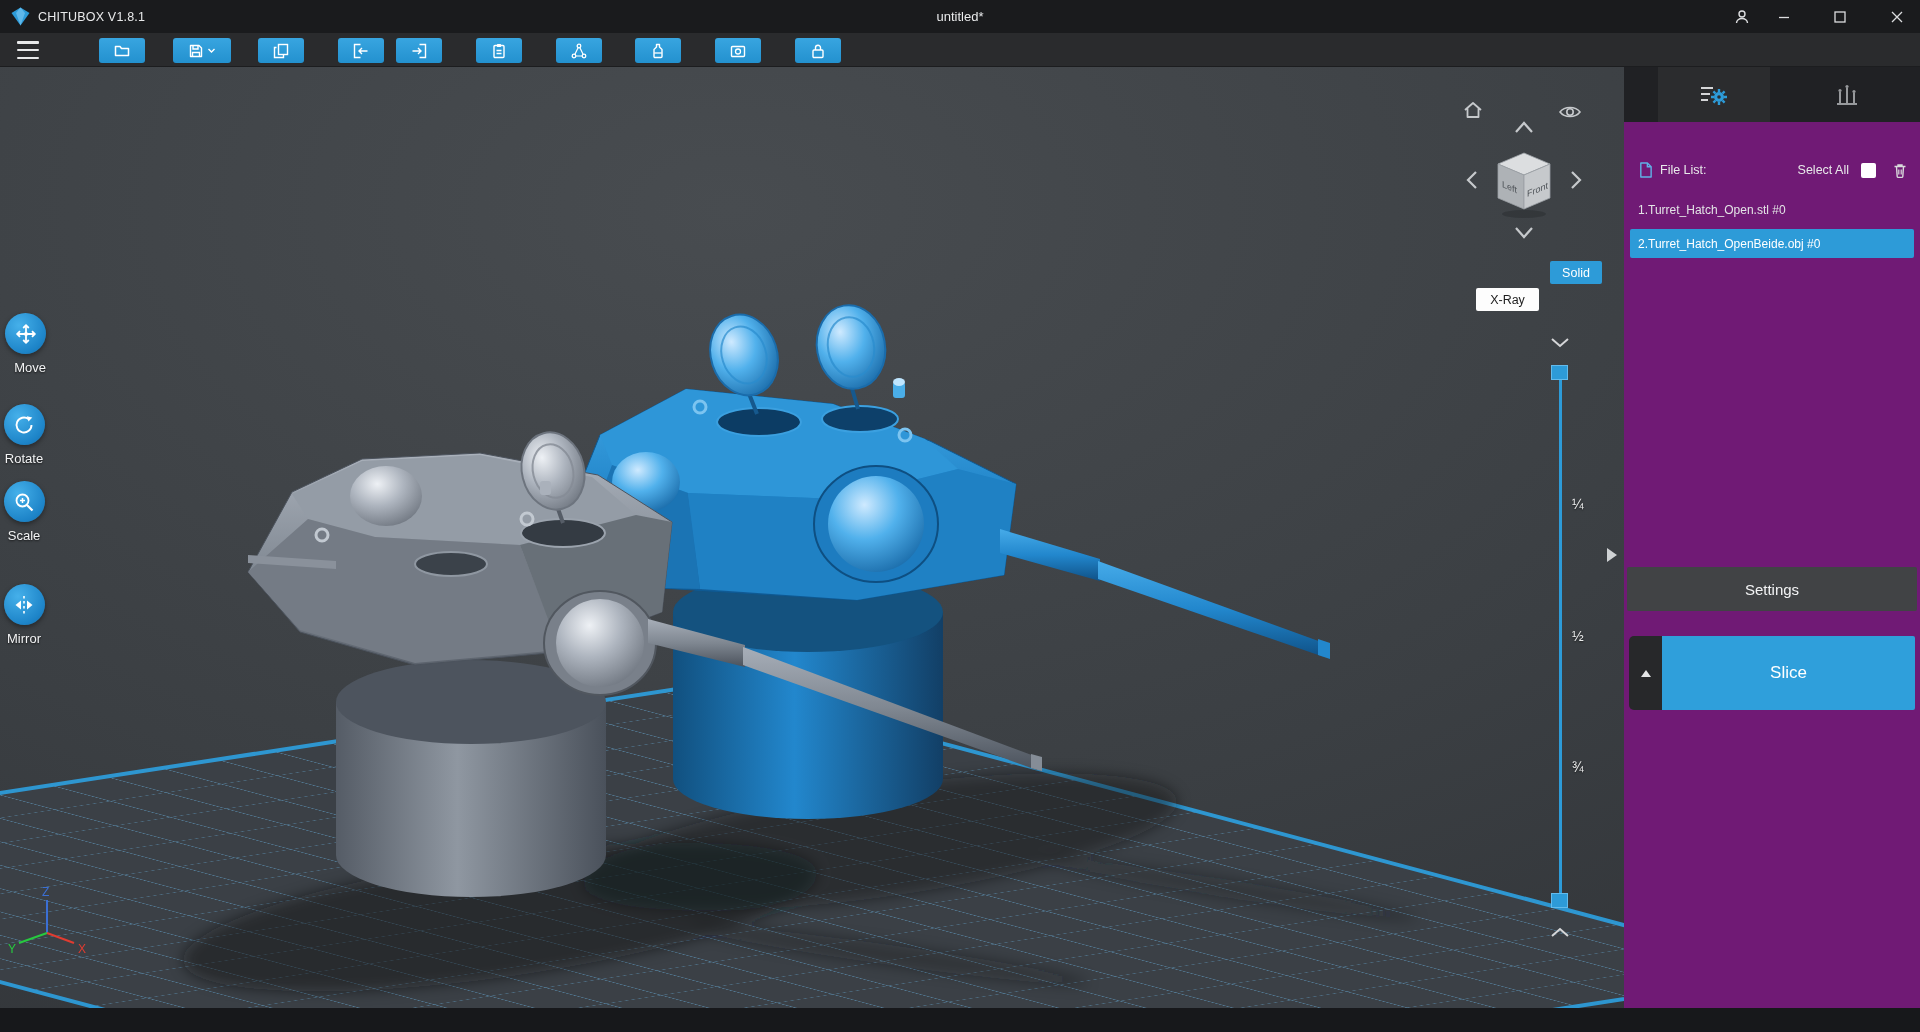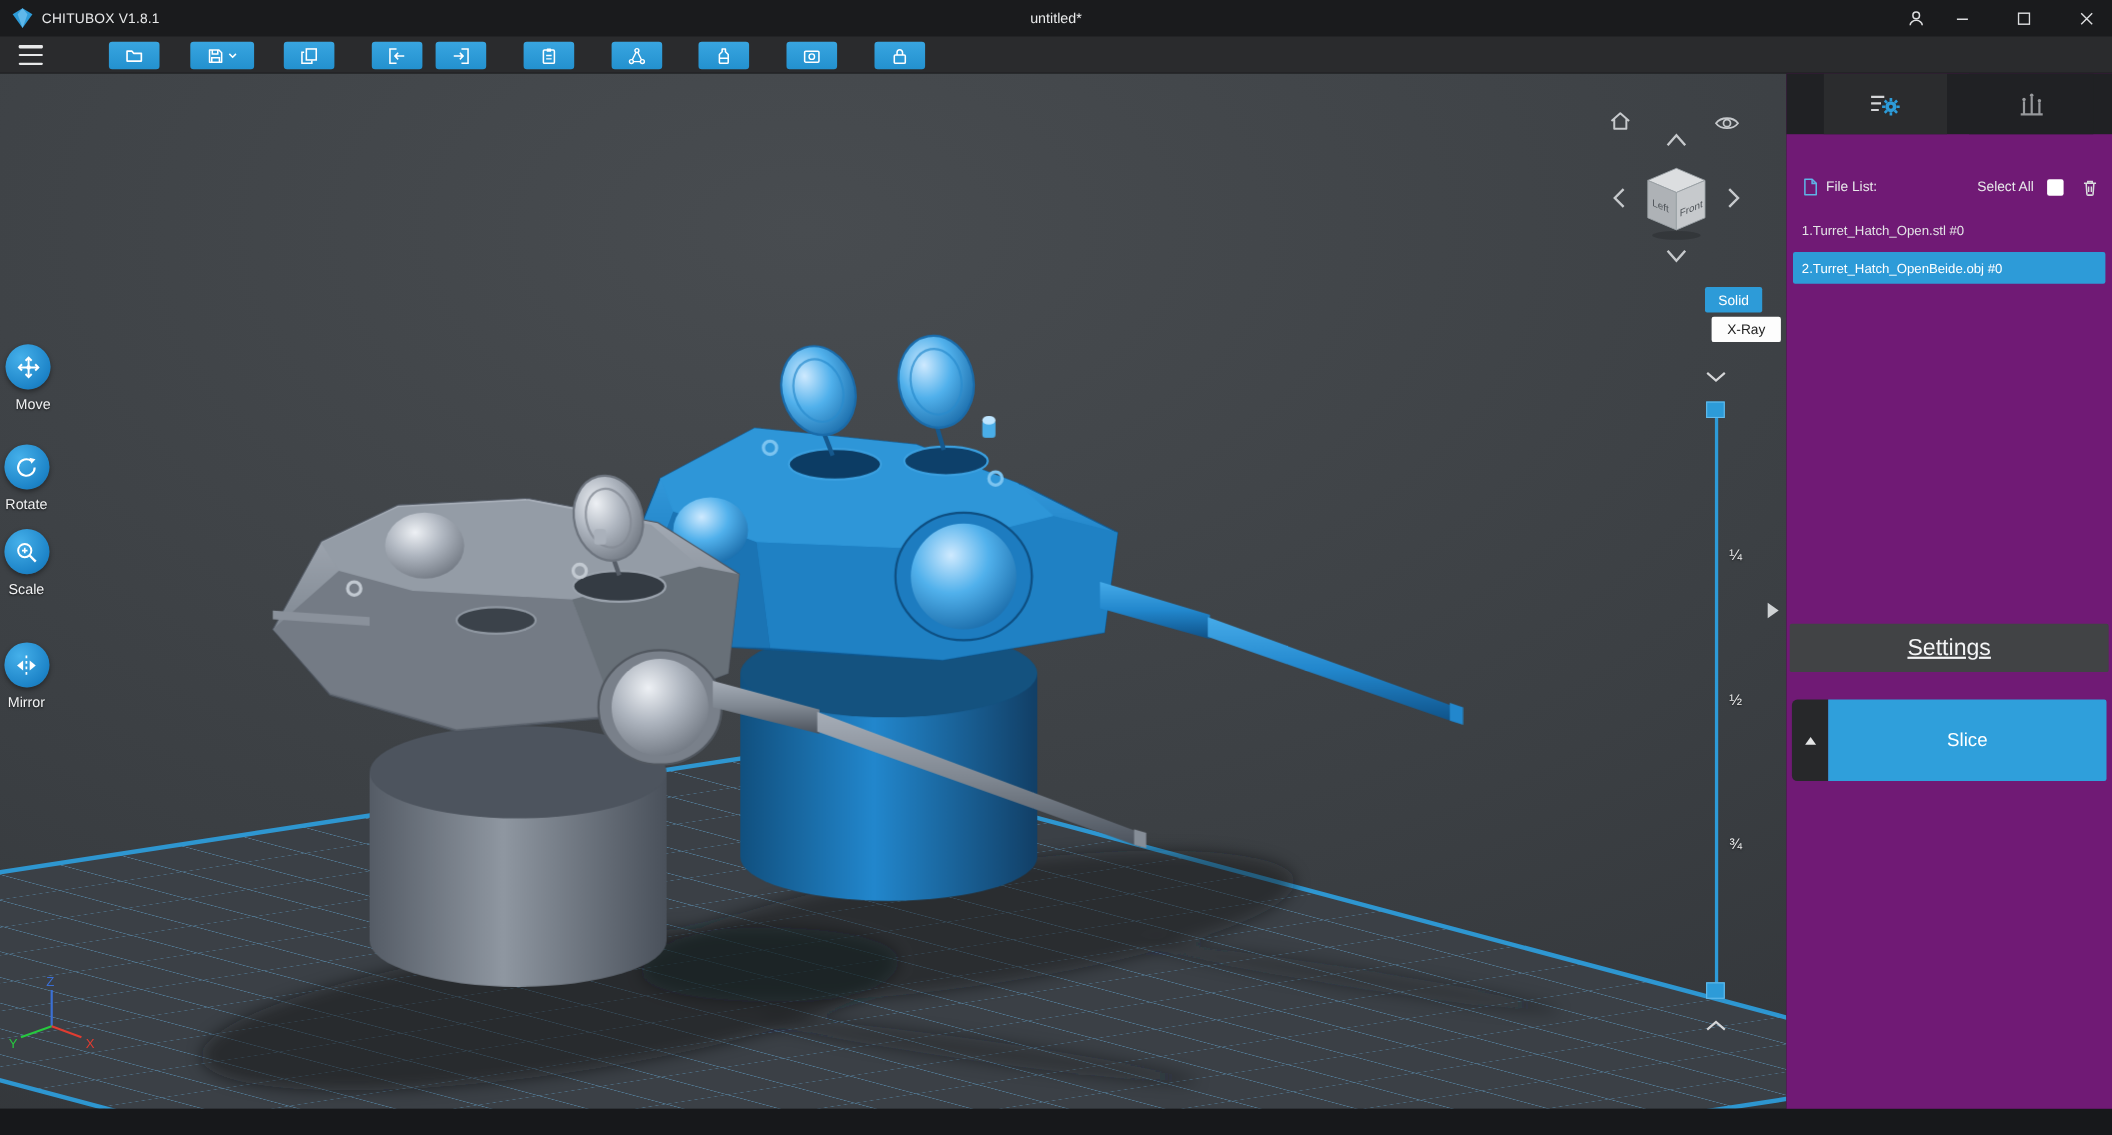--- a/index.html
+++ b/index.html
@@ -26,21 +26,21 @@
   .tool .ball { width:41px; height:41px; border-radius:50%; background:radial-gradient(circle at 34% 30%, #45b0ea, #1d84c8 70%, #156da8); display:flex; align-items:center; justify-content:center; box-shadow:0 2px 5px rgba(0,0,0,.4); }
   .tool .tlabel { margin-top:6px; color:#f2f3f4; font-size:13px; text-shadow:0 1px 2px rgba(0,0,0,.7); }
   #tool-move { top:313px;align-items:flex-end; } #tool-rotate { top:404px; } #tool-scale { top:481px; } #tool-mirror { top:584px; }
 
   
   #viewport { position:absolute; left:0; top:67px; width:1624px; height:941px; background:radial-gradient(120% 120% at 45% 15%, #484c50 0%, #3b3f43 55%, #2f3236 100%); overflow:hidden; }
   #scene { position:absolute; left:0; top:0; }
 
   .mode-btn { position:absolute; height:23px; display:flex; align-items:center; justify-content:center; font-size:12.5px; border-radius:2px; z-index:6; }
   #mode-solid { left:1550px; top:194px; width:52px; background:#2d9bd8; color:#fff; }
-  #mode-xray { left:1556px; top:221px; width:63px; background:#fdfdfd; color:#1e1e1e; }
+  #mode-xray { left:1476px; top:221px; width:63px; background:#fdfdfd; color:#1e1e1e; }
 
   #slider-track { position:absolute; left:1559px; top:302px; width:3px; height:530px; background:#2d9bd8; z-index:6; }
   .slider-handle { position:absolute; left:1551px; width:17px; height:15px; background:#2d9bd8; border:1px solid #63bbec; z-index:7; }
   #handle-top { top:298px; } #handle-bottom { top:826px; }
   .frac { position:absolute; left:1572px; color:#eceded; font-size:14px; text-shadow:0 1px 2px rgba(0,0,0,.6); z-index:6; }
   #frac-1 { top:429px; } #frac-2 { top:561px; } #frac-3 { top:692px; }
   .slider-chev { position:absolute; left:1547px; width:26px; height:18px; display:flex; align-items:center; justify-content:center; z-index:6; }
   #chev-down { top:266px; } #chev-up { top:856px; }
 
   .nav-ico { position:absolute; z-index:6; }
@@ -60,21 +60,21 @@
   #tab-settings { left:34px; width:112px; background:#2b2c2e; }
   #tab-support { left:166px; width:113px; background:#202124; }
   #filelist-header { position:absolute; left:14px; top:92px; width:270px; height:22px; display:flex; align-items:center; }
   #filelist-label { color:#e8e9ea; font-size:12.5px; margin-left:7px; }
   #select-all-label { color:#e8e9ea; font-size:12.5px; margin-left:auto; }
   #select-all-box { width:15px; height:15px; background:#fff; border-radius:2px; margin-left:12px; }
   #trash-btn { margin-left:16px; display:flex; align-items:center; }
   .file-item { position:absolute; left:0; width:296px; height:29px; display:flex; align-items:center; color:#e3e4e6; font-size:12px; padding-left:14px; }
   #file-item-0 { top:128px; }
   #file-item-1 { top:162px; left:6px; width:284px; padding-left:8px; background:#2d9bd8; color:#fff; border-radius:2px;text-align:center; }
-  #settings-btn { position:absolute; left:3px; top:500px; width:290px; height:44px; background:#414345; border-radius:2px; color:#f3f4f5; font-size:21px; display:flex; align-items:center; justify-content:center;text-decoration:underline; }
+  #settings-btn { position:absolute; left:3px; top:500px; width:290px; height:44px; background:#414345; border-radius:2px; color:#f3f4f5; font-size:15px; display:flex; align-items:center; justify-content:center; }
   #slice-row { position:absolute; left:5px; top:569px; width:286px; height:74px; display:flex; }
   #slice-expander { width:33px; height:74px; background:#27282a; border-radius:5px 0 0 5px; display:flex; align-items:center; justify-content:center; }
   #slice-expander .tri-up { width:0; height:0; border-left:5px solid transparent; border-right:5px solid transparent; border-bottom:7px solid #e4e5e6; }
   #slice-btn { width:253px; height:74px; background:#2f9fdb; border-radius:0 2px 2px 0; color:#fff; font-size:17px; display:flex; align-items:center; justify-content:center; }
 
   
   #statusbar { position:absolute; left:0; top:1008px; width:1920px; height:24px; background:#17181b; }
 
   svg { display:block; }
 </style>

